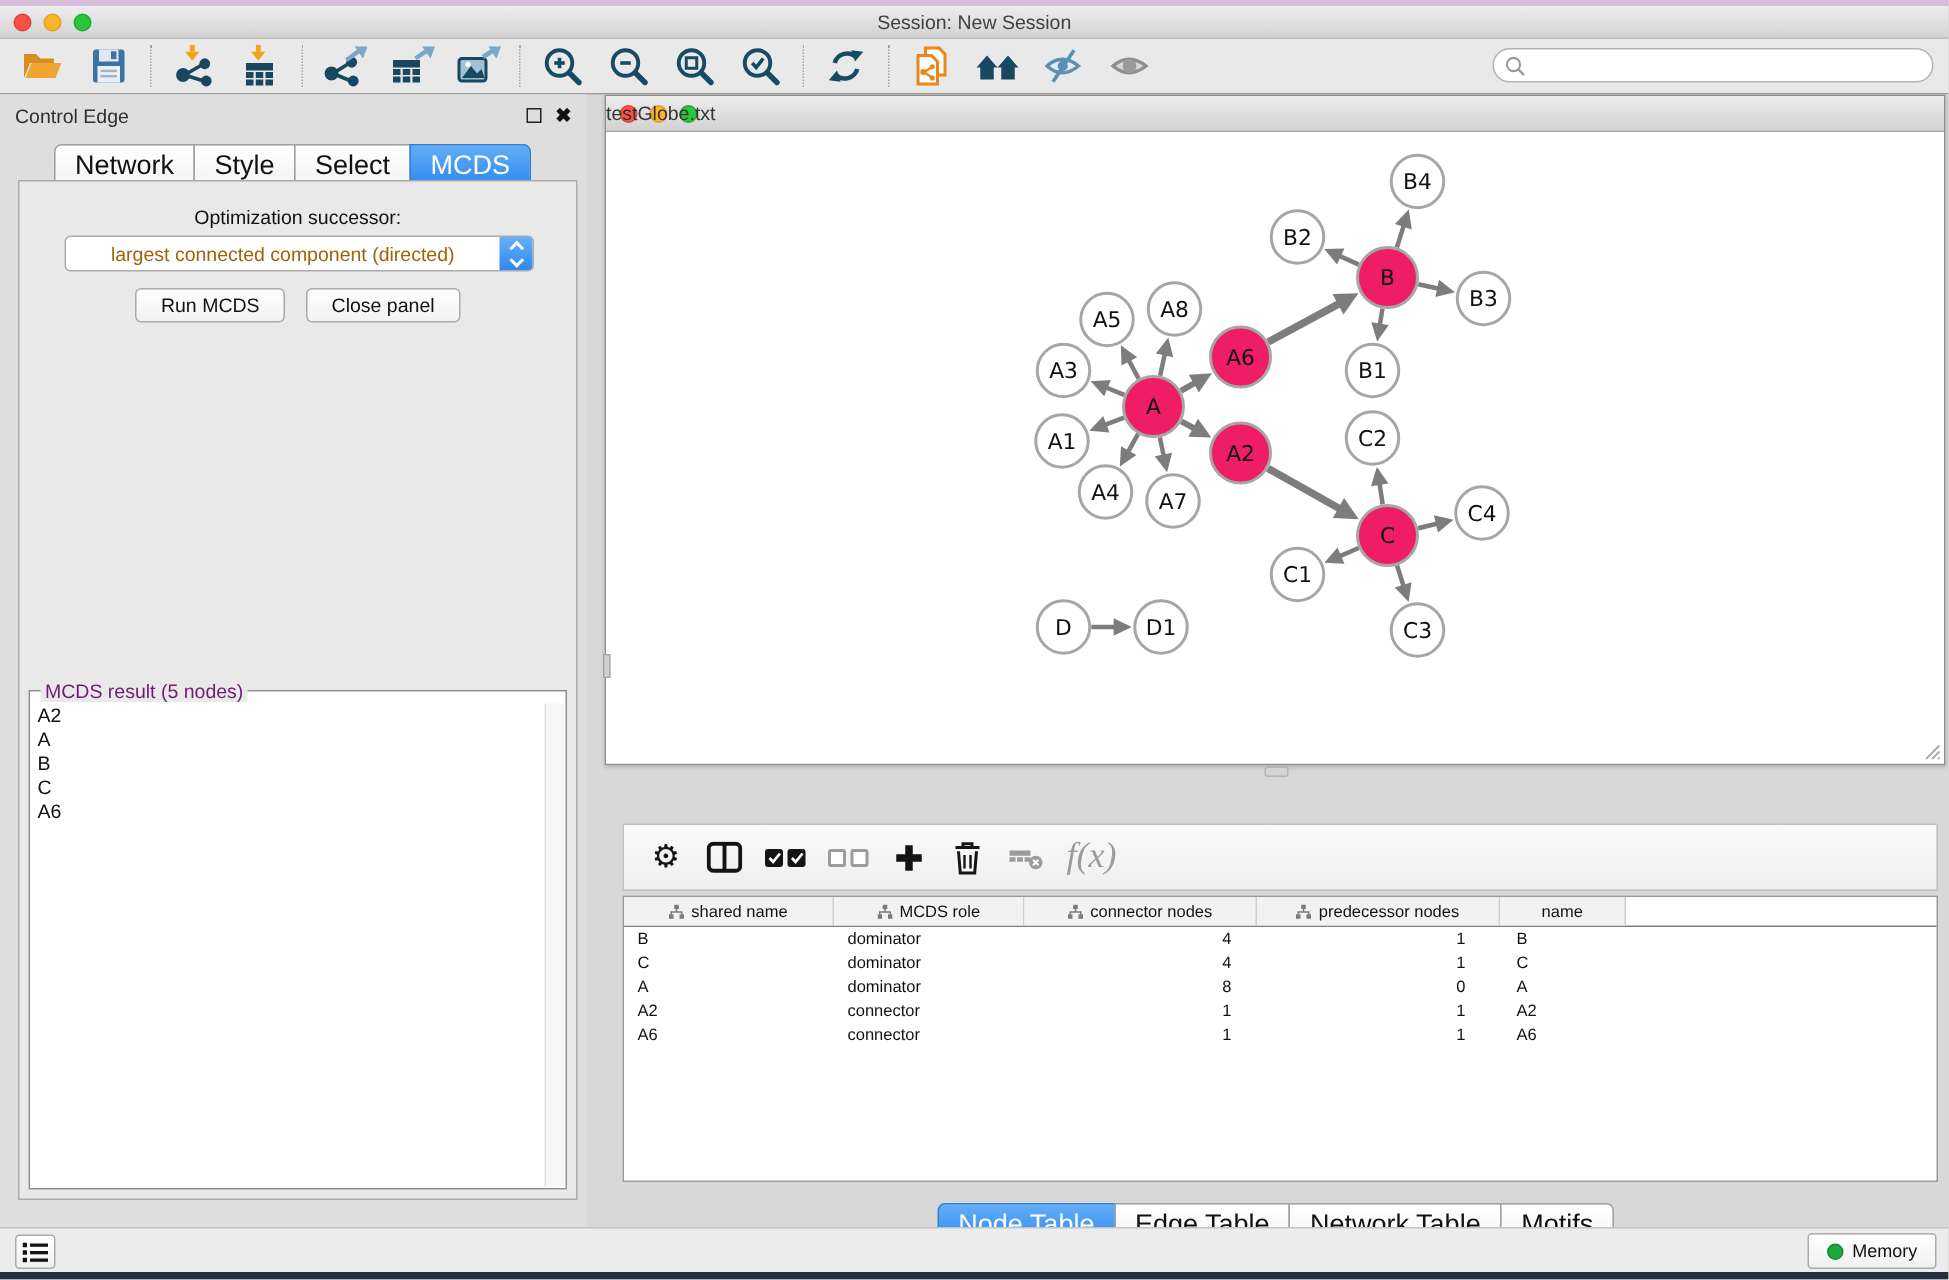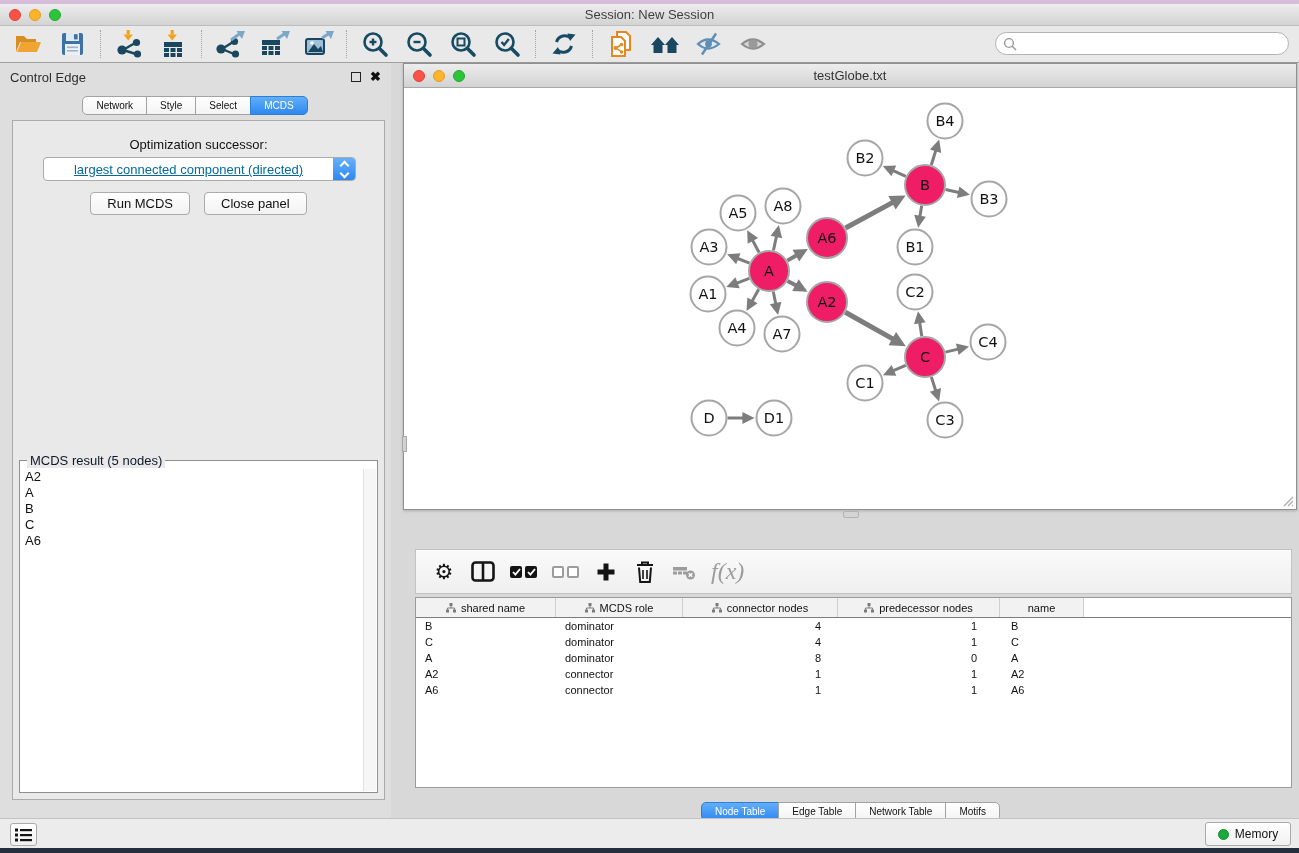--- a/index.html
+++ b/index.html
@@ -28,54 +28,54 @@
   
   .control-panel { position:absolute; left:0; top:63px; width:391px; height:755px; background:#dedede; }
   .panel-header { height:28px; display:flex; align-items:center; padding:0 10px; }
   .panel-title { font-size:13px; color:#2e2e2e; }
   .panel-header-icons { margin-left:auto; display:flex; gap:9px; align-items:center; }
   .float-box { width:10px; height:10px; border:1.5px solid #222; background:transparent; }
   .close-x { font-size:13px; color:#111; font-weight:bold; line-height:10px; }
 
   .seg-tabs { display:flex; justify-content:center; margin-top:5px; }
   .seg-tab { border:1px solid #a2a2a2; background:linear-gradient(#ffffff,#f3f3f3);
-             padding:3px 13px; font-size:10px; color:#111; margin-left:-1px; cursor:default; }
+             padding:3px 13px; font-size:18px; color:#111; margin-left:-1px; cursor:default; }
   .seg-tab:first-child { border-radius:5px 0 0 5px; }
   .seg-tab:last-child { border-radius:0 5px 5px 0; }
   .seg-tab.active { background:linear-gradient(#62aef8,#2e88f1); color:#fff; border-color:#2d7fd6; }
 
   .cp-content { position:absolute; left:12px; top:57px; width:373px; height:680px;
                 background:#e9e9e9; border:1px solid #ababab; }
   .opt-label { text-align:center; margin-top:16px; font-size:13px; color:#111; }
   .criterion-select { position:absolute; left:30px; top:36px; width:313px; height:24px; background:#fff;
                       border:1px solid #ababab; border-radius:4px; display:flex; align-items:center; }
-  .criterion-text { flex:1; text-align:center; font-size:13px; color:#0369a1;text-decoration:underline; }
+  .criterion-text { flex:1; text-align:center; font-size:13px; color:#a16207; }
   .select-stepper { width:22px; height:22px; border-radius:0 3px 3px 0; background:linear-gradient(#66b0f8,#2f88f1);
                     display:flex; flex-direction:column; align-items:center; justify-content:center; gap:1px; }
   .chev { width:7px; height:7px; border:solid #fff; border-width:0 2px 2px 0; }
   .chev.up { transform:rotate(-135deg); margin-top:3px; }
   .chev.down { transform:rotate(45deg); margin-bottom:3px; }
 
   .cp-buttons { position:absolute; left:0; top:71px; width:100%; display:flex; justify-content:center; gap:14px; }
   .btn { background:linear-gradient(#ffffff,#f2f2f2); border:1px solid #ababab; border-radius:4px;
          font-size:13px; color:#111; padding:3px 16px; height:23px; }
 
   .mcds-result { position:absolute; left:6px; top:339px; width:359px; height:333px;
                  border:1px solid #8f8f8f; background:#fff; }
-  .mcds-legend { position:absolute; left:7px; top:-8px; background:#e9e9e9; padding:0 3px; font-size:13px; color:#0f172a; }
+  .mcds-legend { position:absolute; left:7px; top:-8px; background:#e9e9e9; padding:0 3px; font-size:13px; color:#701a75; }
   .mcds-list { position:absolute; left:1px; top:8px; right:15px; bottom:1px; overflow:hidden; }
   .mcds-item { font-size:13px; line-height:16px; padding-left:4px; color:#111; }
   .mcds-scroll { position:absolute; right:1px; top:8px; bottom:1px; width:13px; background:#f6f6f6; border-left:1px solid #e2e2e2; }
 
   
   .net-window { position:absolute; left:403px; top:63px; width:894px; height:447px;
                 border:1px solid #8f8f8f; background:#fff; box-shadow:0 1px 3px rgba(0,0,0,0.2); }
   .net-titlebar { height:24px; background:linear-gradient(#ededed,#d2d2d2); border-bottom:1px solid #a8a8a8;
                   display:flex; align-items:center; position:relative; }
-  .net-title { position:absolute; left:0; right:0; text-align:center; font-size:13px; color:#333; }
+  .net-title { position:absolute; left:0; right:0; text-align:left; font-size:13px; color:#333; }
   .net-canvas { position:absolute; left:0; top:25px; right:0; bottom:0; background:#fff; }
   .resize-grip { position:absolute; right:2px; bottom:2px; width:12px; height:12px; }
   .left-handle { position:absolute; left:-2px; top:372px; width:5px; height:16px; background:#d2d2d2; border:1px solid #a8a8a8; }
 
   .splitter-handle { position:absolute; left:843px; top:511px; width:16px; height:7px;
                      background:#d4d4d4; border:1px solid #b3b3b3; border-radius:2px; }
 
   
   .table-panel-header { position:absolute; left:403px; top:520px; width:896px; height:26px; display:flex; align-items:center; padding:0 14px;margin-top:28px; }
   .tp-toolbar { position:absolute; left:415px; top:549px; width:877px; height:45px;

